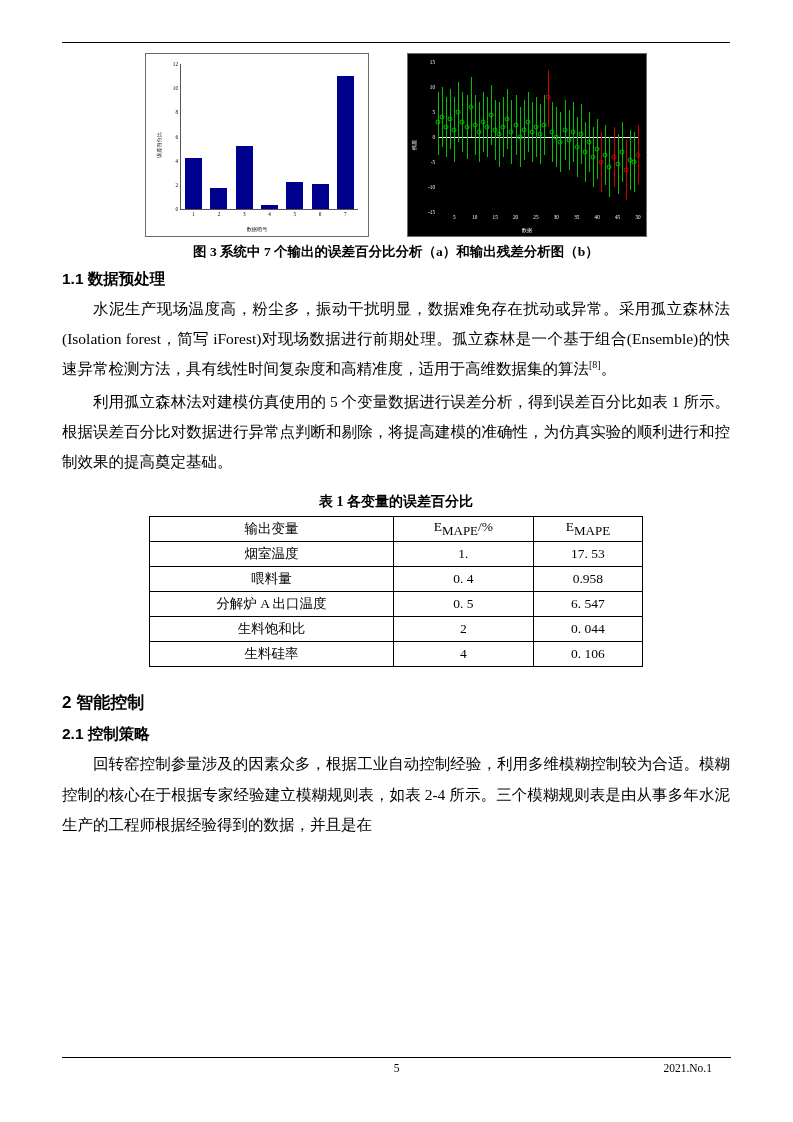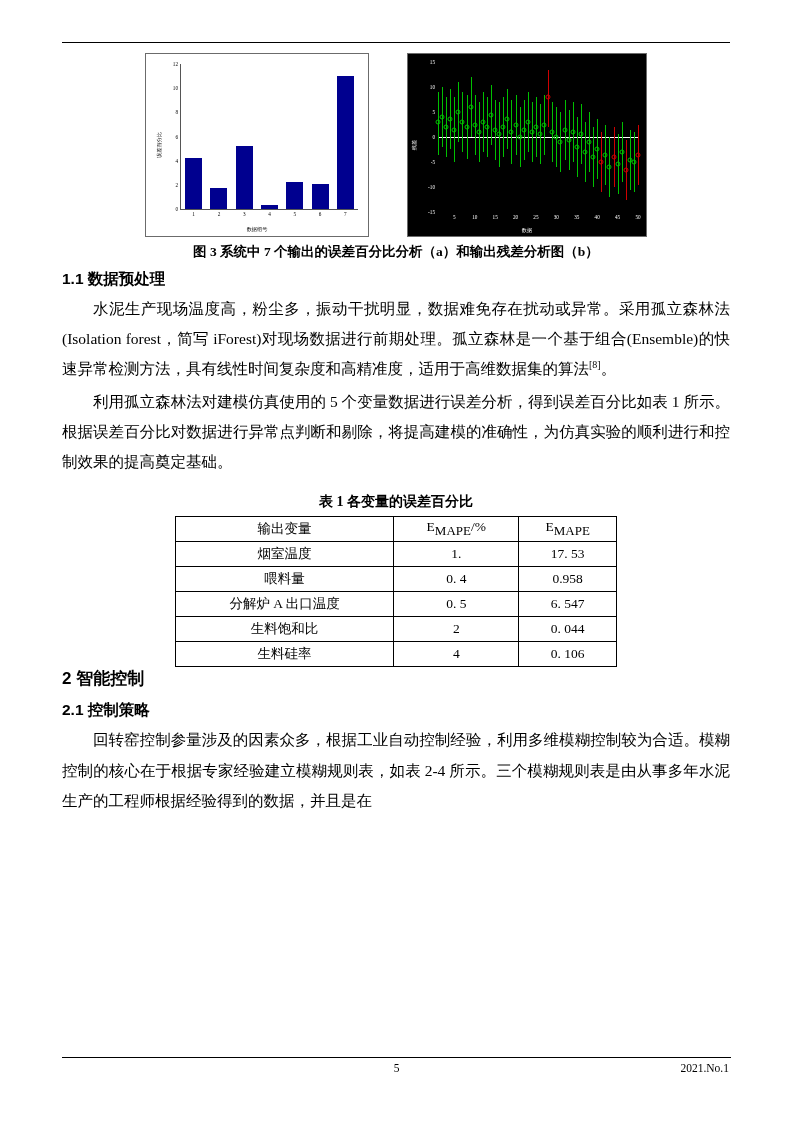--- a/index.html
+++ b/index.html
@@ -59,21 +59,21 @@
     font-family: "Liberation Sans", sans-serif;
     font-size: 15.5px;
     font-weight: bold;
     margin: 8px 0 4px 0;
     color: #000;
   }
   h2.heading-big {
     font-family: "Liberation Sans", sans-serif;
     font-size: 17px;
     font-weight: bold;
-    margin: 0 0 6px 0;
+    margin: 24px 0 6px 0;
     color: #000;
   }
   h3.heading-mid {
     font-family: "Liberation Sans", sans-serif;
     font-size: 15.5px;
     font-weight: bold;
     margin: 10px 0 4px 0;
     color: #000;
   }
   
@@ -226,21 +226,21 @@
   .table-title {
     text-align: center;
     font-size: 14px;
     font-weight: bold;
     margin: 16px 0 5px 0;
     color: #000;
   }
   table.data-table {
     border-collapse: collapse;
     margin: 0 auto;
-    width: 442px;
+    width: 494px;
     font-size: 13.5px;
   }
   table.data-table td, table.data-table th {
     border: 1px solid #000;
     text-align: center;
     padding: 2px 4px;
     height: 20px;
     color: #000;
     font-weight: normal;
   }
@@ -268,21 +268,21 @@
     color: #000;
     height: 16px;
   }
   .footer-page {
     position: absolute;
     left: 0; right: 0;
     text-align: center;
   }
   .footer-issue {
     position: absolute;
-    right: 2px;
+    right: 19px;
   }
 </style>
 </head>
 <body>
 
 <div class="page">
 
   <div class="content">
 
     <div class="header-rule"></div>

